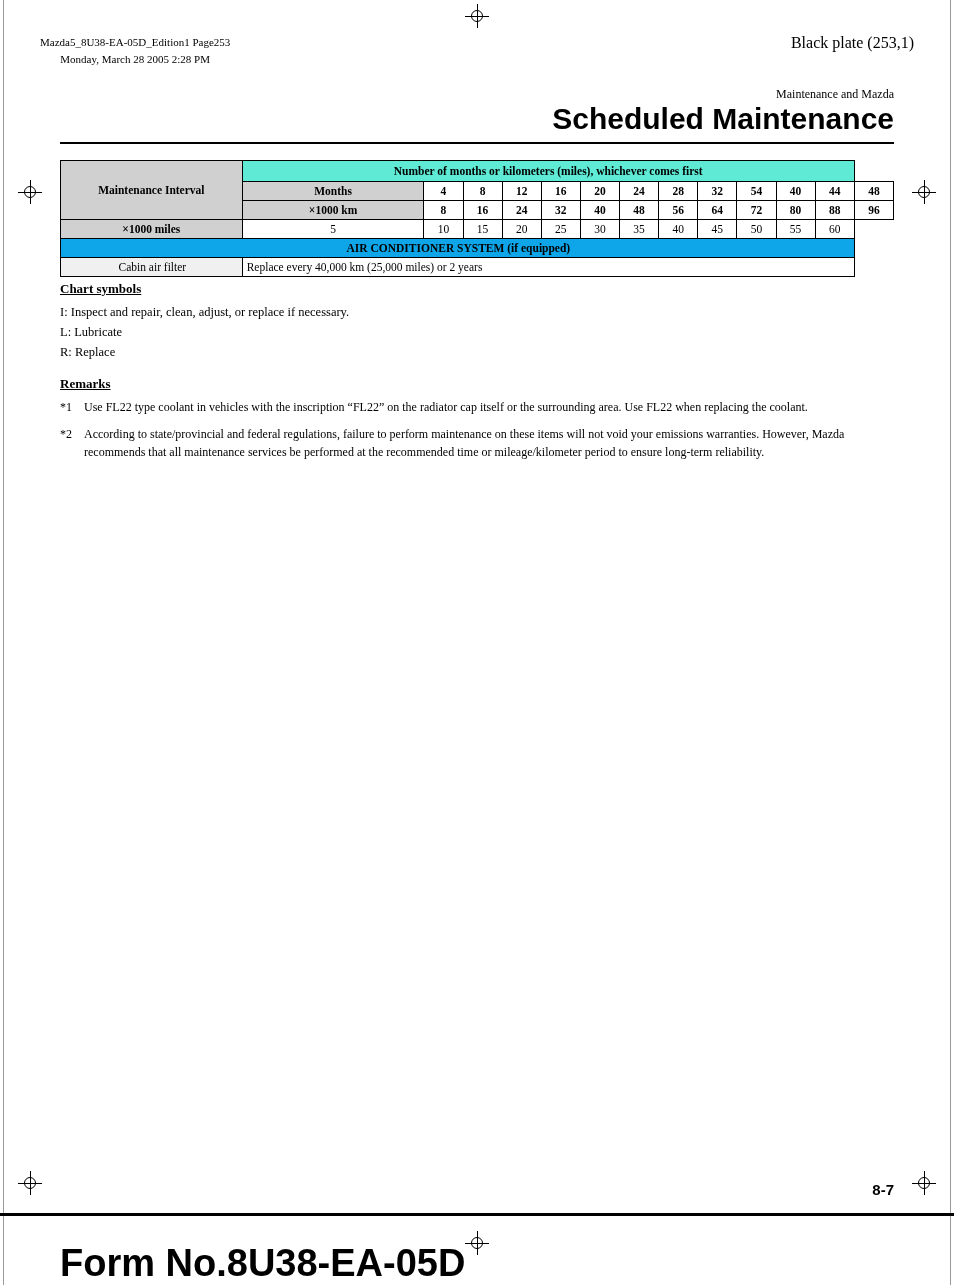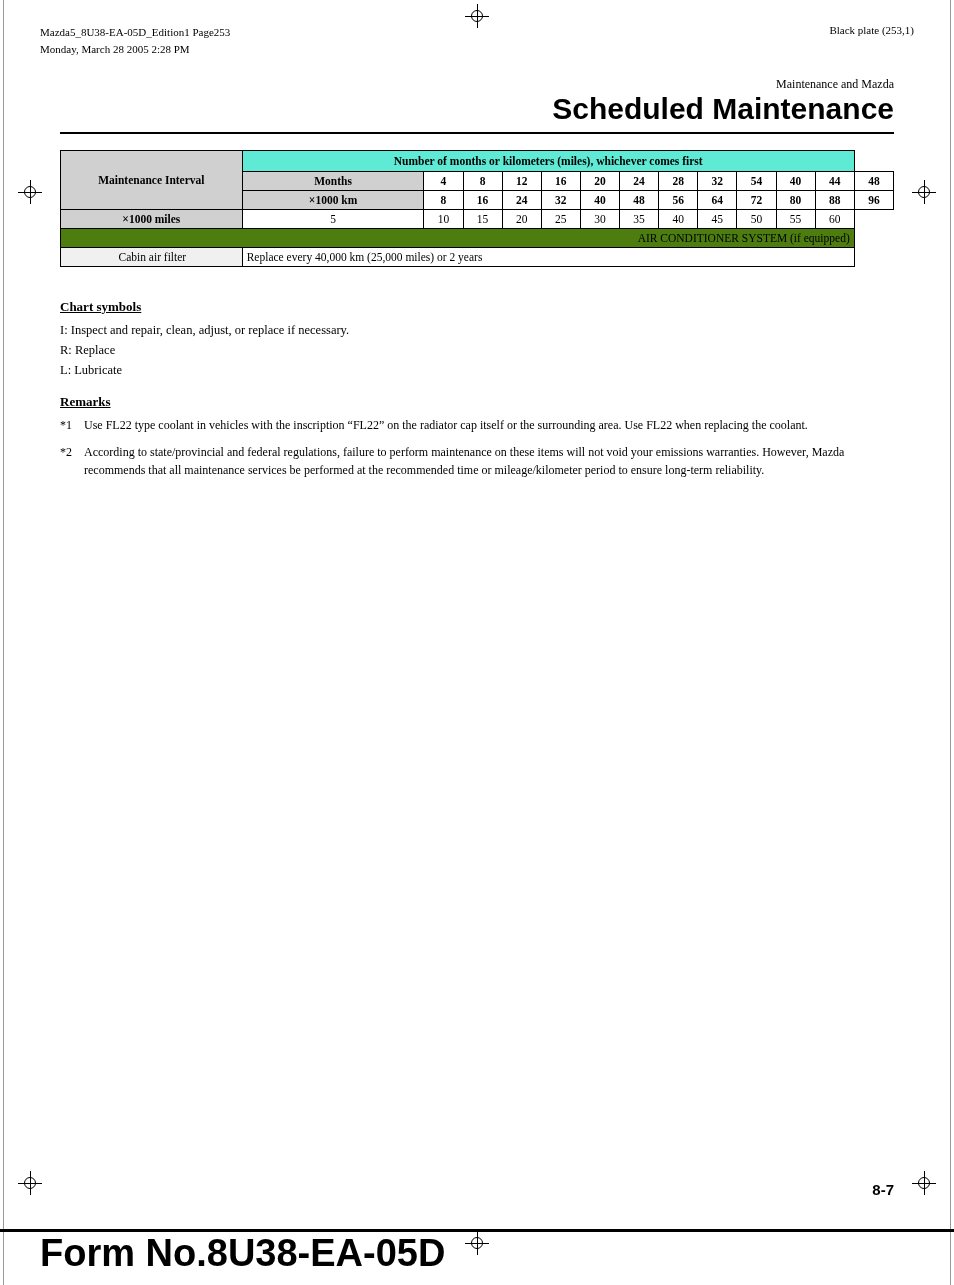--- a/index.html
+++ b/index.html
@@ -18,30 +18,31 @@
       min-height: 1285px;
       position: relative;
       padding: 0;
     }
 
     
     .top-header {
       display: flex;
       justify-content: space-between;
       align-items: flex-start;
-      padding: 24px 40px 0 40px;
+      padding: 34px 40px 0 40px;
       font-size: 11px;
+      text-align: center;
     }
 
     .top-left-info {
       line-height: 1.5;
     }
 
     .top-right-info {
-      font-size: 11px;
+      font-size: 16px;
     }
 
     
     .crosshair {
       position: absolute;
       width: 24px;
       height: 24px;
     }
     .crosshair::before {
       content: '';
@@ -156,42 +157,42 @@
     }
 
     .maintenance-table .label-cell {
       text-align: center;
       padding-left: 6px;
       font-weight: bold;
       background: #f0f0f0;
     }
 
     .maintenance-table .section-row td {
-      text-align: right;
+      text-align: center;
       padding-left: 6px;
-      font-weight: normal;
-      background: #4d7c0f;
+      font-weight: bold;
+      background: #0ea5e9;
     }
 
     .maintenance-table .data-cell {
       background: #fff;
       font-weight: normal;
     }
 
     .maintenance-table .replace-cell {
       text-align: left;
       font-weight: normal;
       background: #fff;
     }
 
     .num-col { width: 28px; }
 
     
     .chart-symbols {
-      margin-top: 32px;
+      margin-top: 4px;
       margin-bottom: 10px;
     }
 
     .chart-symbols .heading {
       font-weight: bold;
       text-decoration: underline;
       font-size: 13px;
       margin-bottom: 5px;
     }
 
@@ -243,25 +244,25 @@
       font-weight: bold;
       font-family: Arial, sans-serif;
     }
 
     
     .bottom-bar {
       position: absolute;
       bottom: 0;
       left: 0;
       right: 0;
-      height: 56px;
+      height: 72px;
       border-top: 3px solid #000;
       display: flex;
-      align-items: flex-start;
-      padding: 0 40px;
+      align-items: flex-end;
+      padding: 0 60px;
     }
 
     .form-number {
       font-size: 38px;
       font-weight: bold;
       font-family: Arial, sans-serif;
     }
   </style>
 </head>
 <body>
@@ -366,22 +367,22 @@
         <tr>
           <td class="label-cell" style="font-weight:normal;">Cabin air filter</td>
           <td class="replace-cell" colspan="12">Replace every 40,000 km (25,000 miles) or 2 years</td>
         </tr>
       </tbody>
     </table>
 
     <div class="chart-symbols">
       <div class="heading">Chart symbols</div>
       <p>I: Inspect and repair, clean, adjust, or replace if necessary.</p>
+      <p>L: Lubricate</p>
       <p>R: Replace</p>
-      <p>L: Lubricate</p>
     </div>
 
     <div class="remarks">
       <div class="heading">Remarks</div>
       <ul>
         <li>
           <span class="marker">*1</span>
           <span class="text">Use FL22 type coolant in vehicles with the inscription “FL22” on the radiator cap itself or the surrounding area. Use FL22 when replacing the coolant.</span>
         </li>
         <li>

